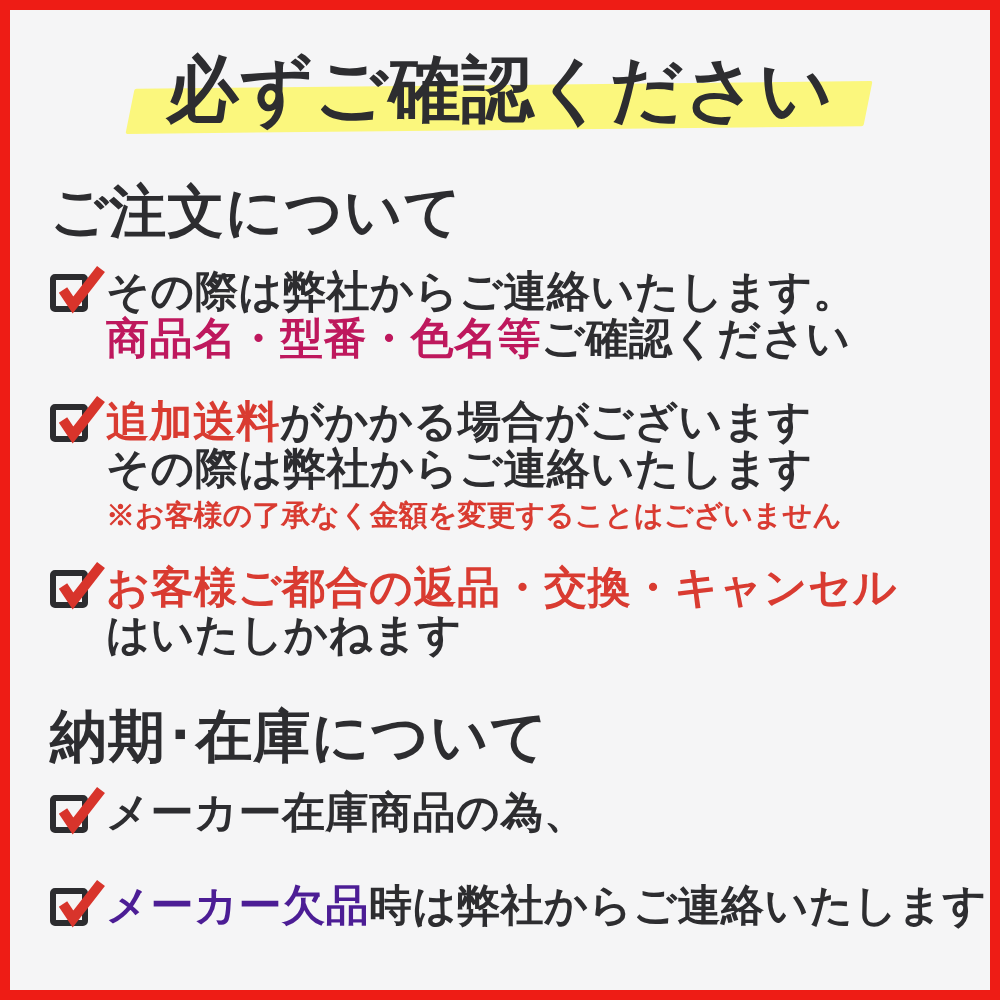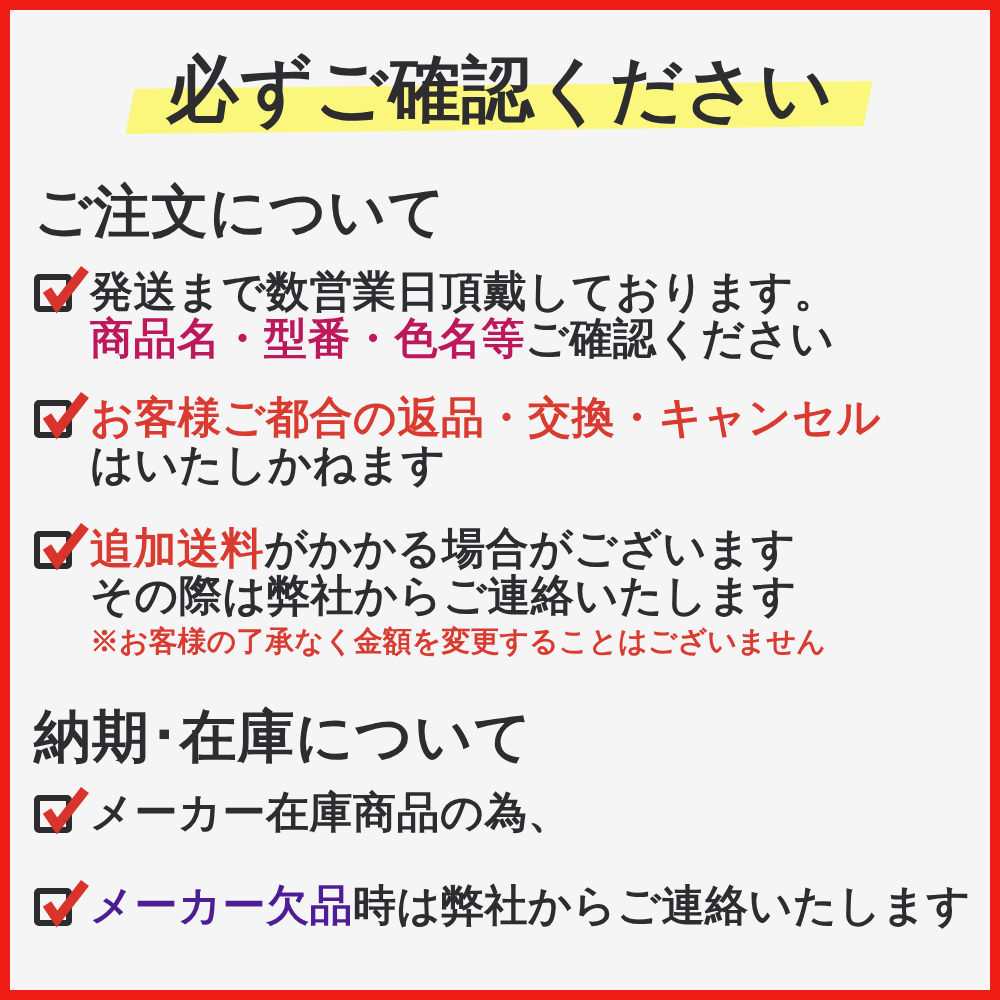--- a/index.html
+++ b/index.html
@@ -26,21 +26,21 @@
     border-radius:2px;
     transform:rotate(-0.6deg) skewX(-12deg);
     z-index:0;
   }
   .title {
     position:relative; z-index:1;
     font-size:72px; line-height:1.25;
     letter-spacing:1px;
     white-space:nowrap;
   }
-  .content { padding:0 24px; }
+  .content { padding:0 40px; }
   .section-heading {
     font-size:57px; line-height:1.15;
     letter-spacing:1px;
     white-space:nowrap;
   }
   .mt44 { margin-top:44px; }
   .mt36 { margin-top:36px; }
   .mt32 { margin-top:32px; }
   .mt28 { margin-top:45px; }
   .mt24 { margin-top:24px; }
@@ -80,49 +80,49 @@
     <div class="section-heading mt44">ご注文について</div>
 
     <div class="item mt24">
       <span class="checkbox">
         <span class="box"></span>
         <svg width="52" height="52" viewBox="0 0 52 52">
           <path d="M10 26 L20 41 L48 5" fill="none" stroke="#d8342b" stroke-width="10"></path>
         </svg>
       </span>
       <div class="lines">
-        <div class="line"><span>発送まで数営業日頂戴しております。</span></div>
+        <div class="line"><span>その際は弊社からご連絡いたします。</span></div>
         <div class="line"><span class="seg-red" style="color:#be185d">商品名・型番・色名等</span><span>ご確認ください</span></div>
-      </div>
-    </div>
-
-    <div class="item mt32">
-      <span class="checkbox">
-        <span class="box"></span>
-        <svg width="52" height="52" viewBox="0 0 52 52">
-          <path d="M10 26 L20 41 L48 5" fill="none" stroke="#d8342b" stroke-width="10"></path>
-        </svg>
-      </span>
-      <div class="lines">
-        <div class="line"><span style="color:#d93b31">お客様ご都合の返品・交換・キャンセル</span></div>
-        <div class="line"><span>はいたしかねます</span></div>
       </div>
     </div>
 
     <div class="item mt36">
       <span class="checkbox">
         <span class="box"></span>
         <svg width="52" height="52" viewBox="0 0 52 52">
           <path d="M10 26 L20 41 L48 5" fill="none" stroke="#d8342b" stroke-width="10"></path>
         </svg>
       </span>
       <div class="lines">
         <div class="line"><span style="color:#d93b31">追加送料</span><span>がかかる場合がございます</span></div>
         <div class="line"><span>その際は弊社からご連絡いたします</span></div>
         <div class="line note"><span style="color:#d93b31">※お客様の了承なく金額を変更することはございません</span></div>
+      </div>
+    </div>
+
+    <div class="item mt32">
+      <span class="checkbox">
+        <span class="box"></span>
+        <svg width="52" height="52" viewBox="0 0 52 52">
+          <path d="M10 26 L20 41 L48 5" fill="none" stroke="#d8342b" stroke-width="10"></path>
+        </svg>
+      </span>
+      <div class="lines">
+        <div class="line"><span style="color:#d93b31">お客様ご都合の返品・交換・キャンセル</span></div>
+        <div class="line"><span>はいたしかねます</span></div>
       </div>
     </div>
 
     <div class="section-heading mt28">納期･在庫について</div>
 
     <div class="item mt20">
       <span class="checkbox">
         <span class="box"></span>
         <svg width="52" height="52" viewBox="0 0 52 52">
           <path d="M10 26 L20 41 L48 5" fill="none" stroke="#d8342b" stroke-width="10"></path>

